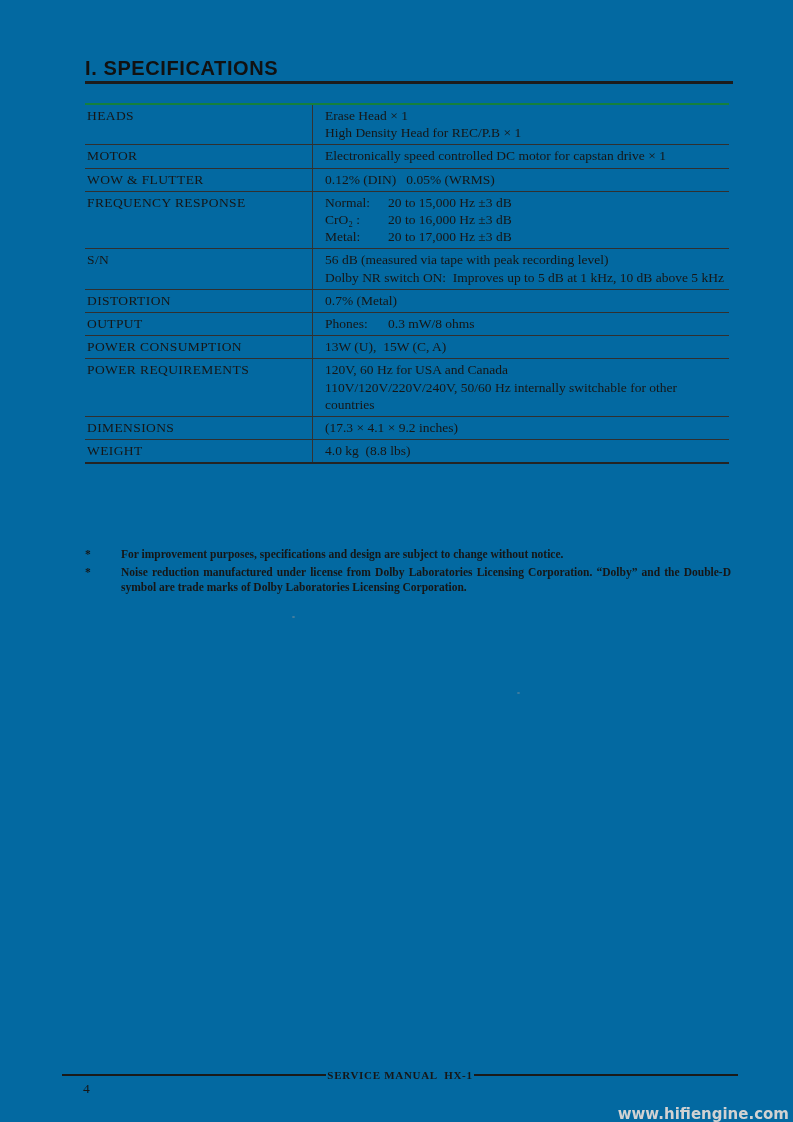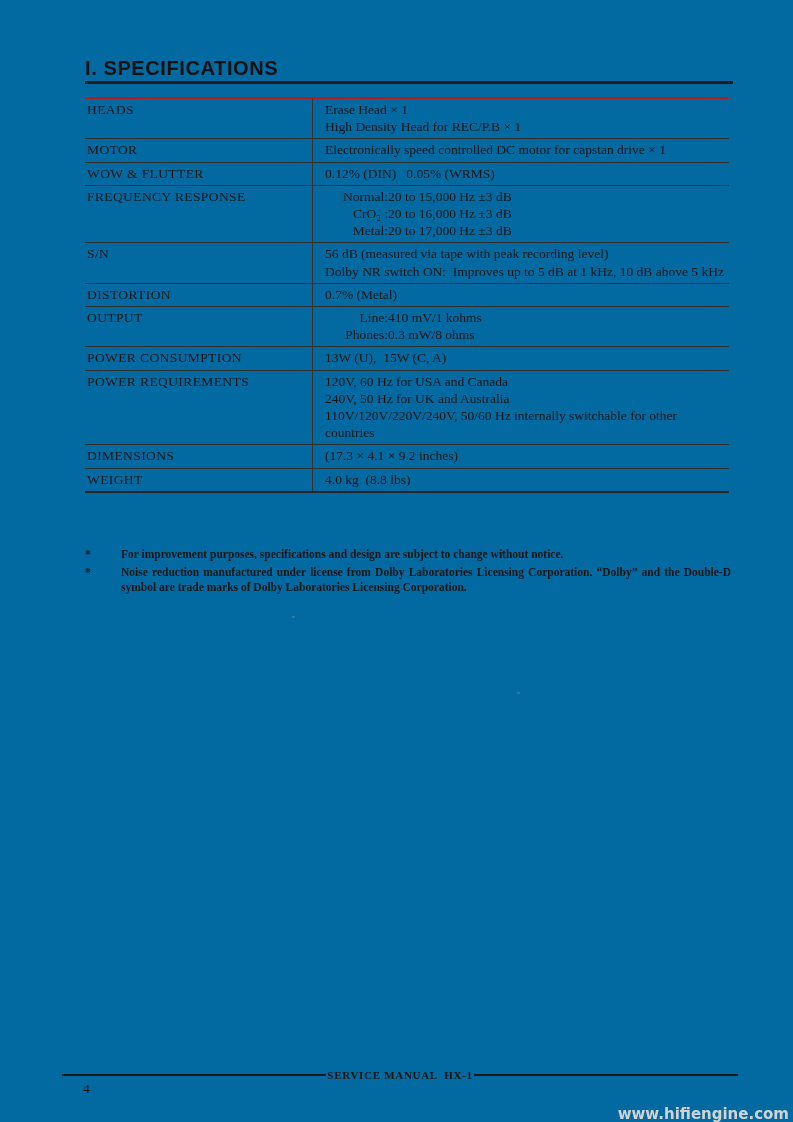--- a/index.html
+++ b/index.html
@@ -31,24 +31,24 @@
     position: absolute;
     top: 81px;
     left: 85px;
     width: 648px;
     height: 3px;
     background: #1c1c1c;
   }
   
   .spec-table {
     position: absolute;
-    top: 97px;
+    top: 103px;
     left: 85px;
     width: 644px;
-    border-top: 2px solid #b91c1c;
+    border-top: 2px solid #15803d;
     border-bottom: 2px solid #242424;
     box-sizing: border-box;
     font-size: 13.5px;
     line-height: 17.2px;
   }
   .spec-row {
     display: flex;
     border-top: 1.5px solid #303030;
   }
   .spec-row:first-child { border-top: none; }
@@ -62,21 +62,20 @@
   }
   .row-value {
     flex: 1;
     padding: 2px 4px 3px 12px;
   }
   .entry { white-space: pre-wrap; }
   .entry-key {
     display: inline-block;
     width: 63px;
     vertical-align: top;
-    text-align: right;
   }
   .entry-value { white-space: pre-wrap; }
   
   .footnotes {
     position: absolute;
     top: 547px;
     left: 85px;
     width: 646px;
     font-size: 11.5px;
     font-weight: bold;
@@ -181,35 +180,33 @@
       </div>
       <div class="spec-row">
         <div class="row-label">DISTORTION</div>
         <div class="row-value">
           <div class="entry"><span class="entry-value">0.7% (Metal)</span></div>
         </div>
       </div>
       <div class="spec-row">
         <div class="row-label">OUTPUT</div>
         <div class="row-value">
-          <div class="entry"><span class="entry-key">Line:</span><span class="entry-value">410 mV/1 kohms</span></div>
           <div class="entry"><span class="entry-key">Phones:</span><span class="entry-value">0.3 mW/8 ohms</span></div>
         </div>
       </div>
       <div class="spec-row">
         <div class="row-label">POWER CONSUMPTION</div>
         <div class="row-value">
           <div class="entry"><span class="entry-value">13W (U),  15W (C, A)</span></div>
         </div>
       </div>
       <div class="spec-row">
         <div class="row-label">POWER REQUIREMENTS</div>
         <div class="row-value">
           <div class="entry"><span class="entry-value">120V, 60 Hz for USA and Canada</span></div>
-          <div class="entry"><span class="entry-value">240V, 50 Hz for UK and Australia</span></div>
           <div class="entry"><span class="entry-value">110V/120V/220V/240V, 50/60 Hz internally switchable for other countries</span></div>
         </div>
       </div>
       <div class="spec-row">
         <div class="row-label">DIMENSIONS</div>
         <div class="row-value">
           <div class="entry"><span class="entry-value">(17.3 × 4.1 × 9.2 inches)</span></div>
         </div>
       </div>
       <div class="spec-row">

